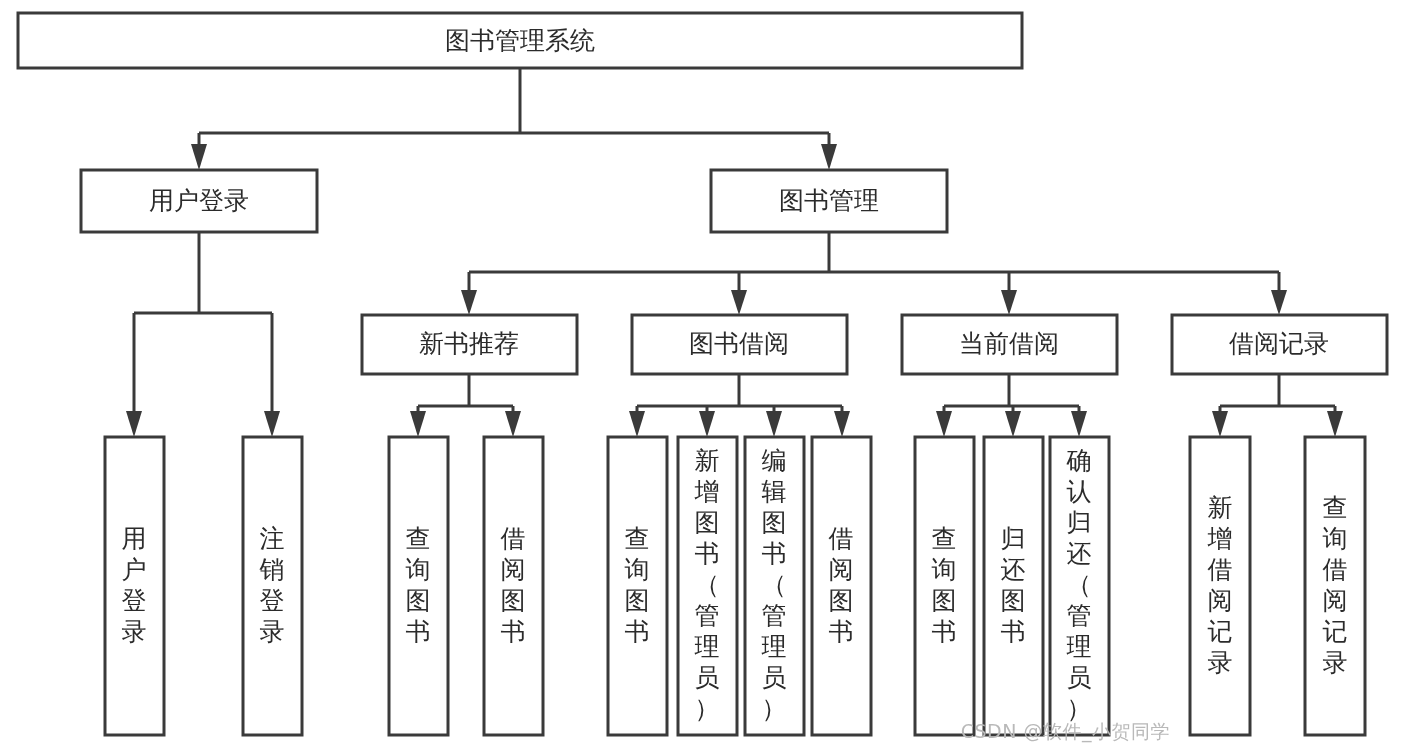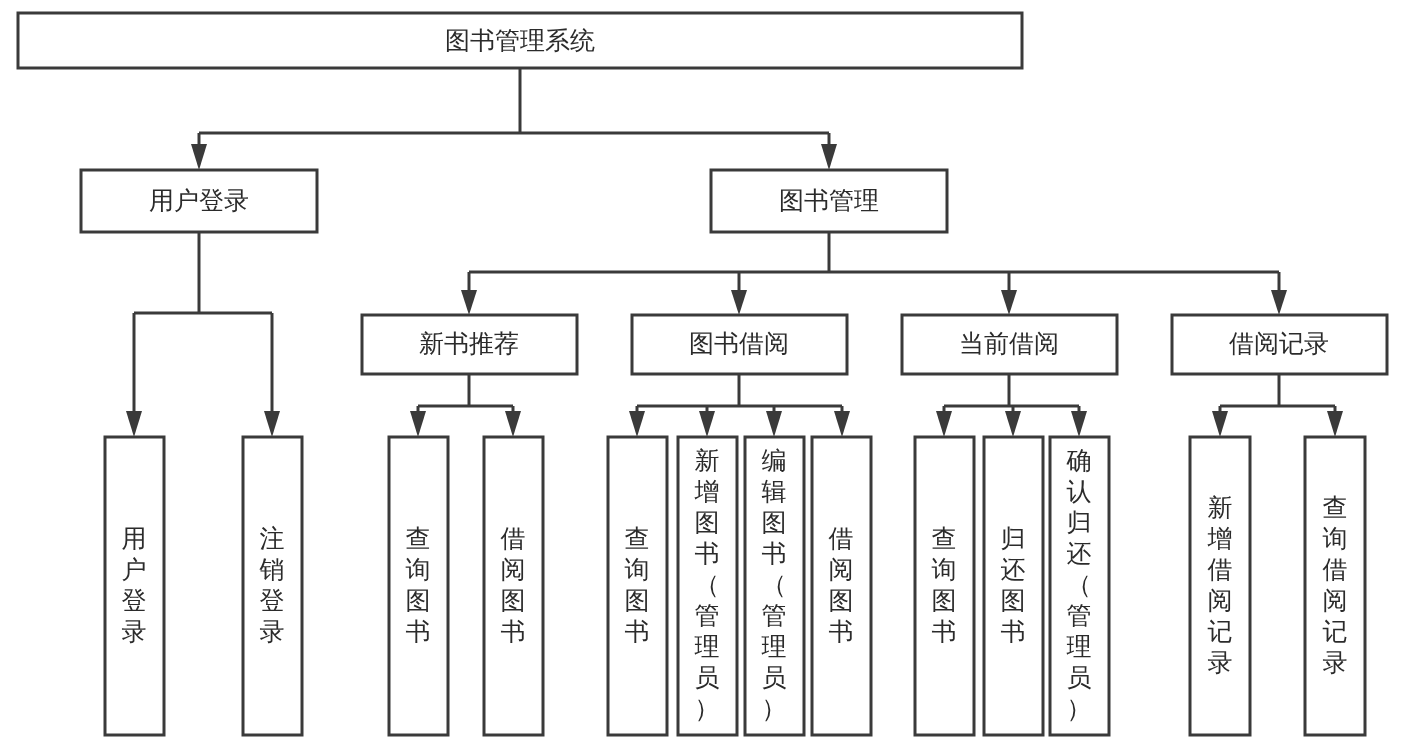--- a/index.html
+++ b/index.html
@@ -190,14 +190,15 @@
       <rect class="node-rect" x="1190" y="437" width="60" height="298"></rect>
       <text class="vlabel" x="1220" y="586"><tspan x="1220" y="508.5" dominant-baseline="middle">新</tspan><tspan x="1220" y="539.5" dominant-baseline="middle">增</tspan><tspan x="1220" y="570.5" dominant-baseline="middle">借</tspan><tspan x="1220" y="601.5" dominant-baseline="middle">阅</tspan><tspan x="1220" y="632.5" dominant-baseline="middle">记</tspan><tspan x="1220" y="663.5" dominant-baseline="middle">录</tspan></text>
     </g>
     <g>
       <rect class="node-rect" x="1305" y="437" width="60" height="298"></rect>
       <text class="vlabel" x="1335" y="586"><tspan x="1335" y="508.5" dominant-baseline="middle">查</tspan><tspan x="1335" y="539.5" dominant-baseline="middle">询</tspan><tspan x="1335" y="570.5" dominant-baseline="middle">借</tspan><tspan x="1335" y="601.5" dominant-baseline="middle">阅</tspan><tspan x="1335" y="632.5" dominant-baseline="middle">记</tspan><tspan x="1335" y="663.5" dominant-baseline="middle">录</tspan></text>
     </g>
   </g>
 </svg>
 
+<div id="watermark">CSDN @软件_小贺同学</div>
 
 </div>
 
 </body></html>

